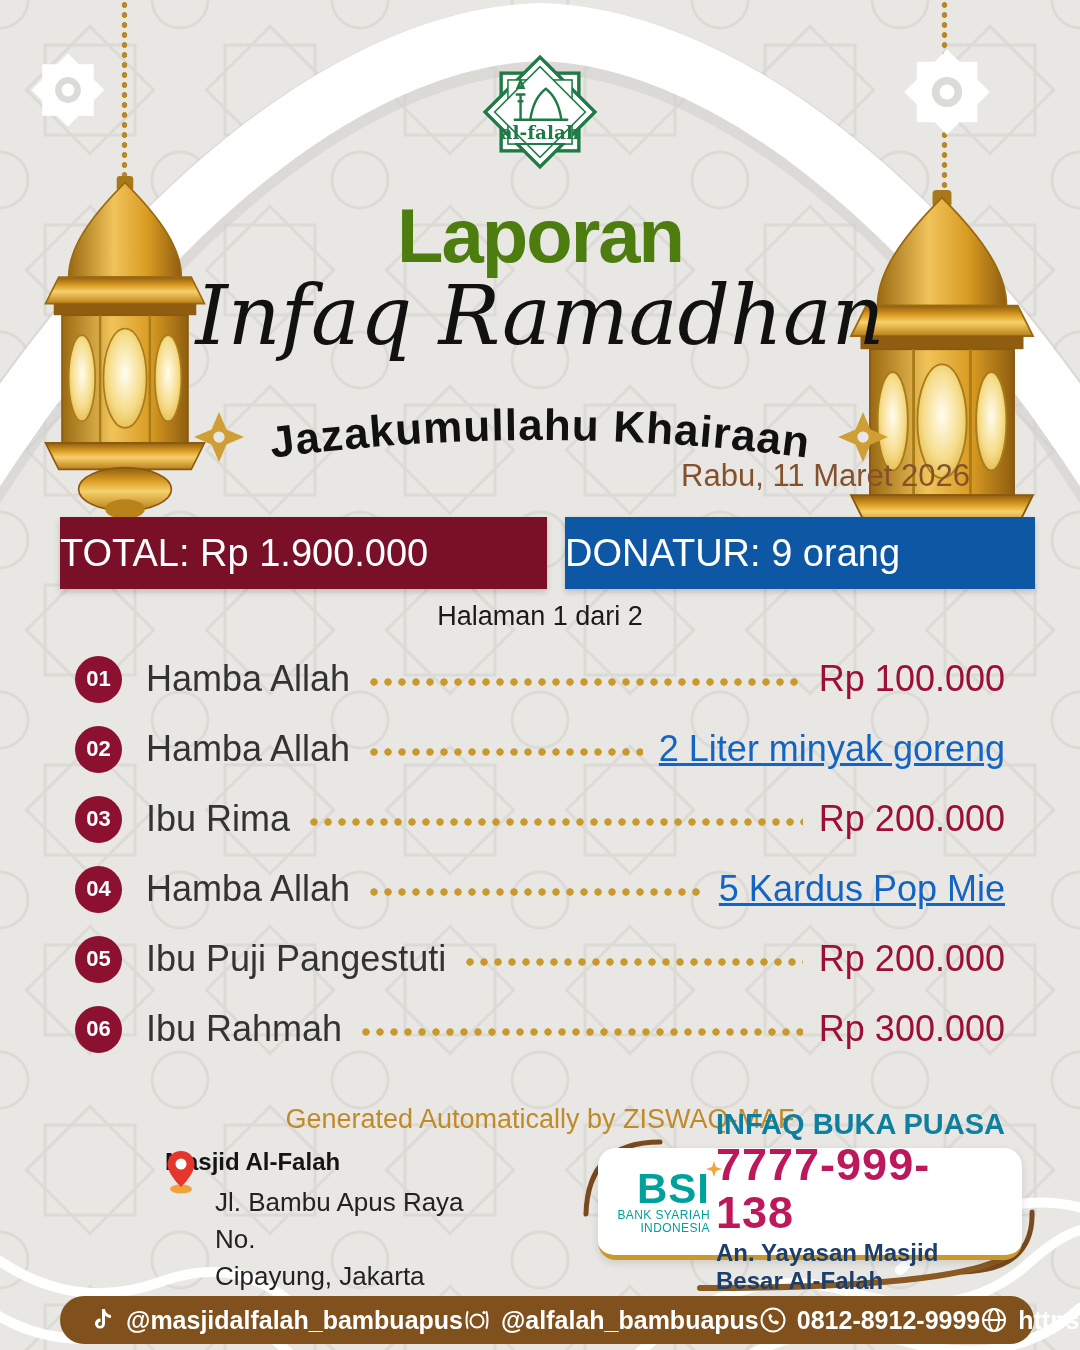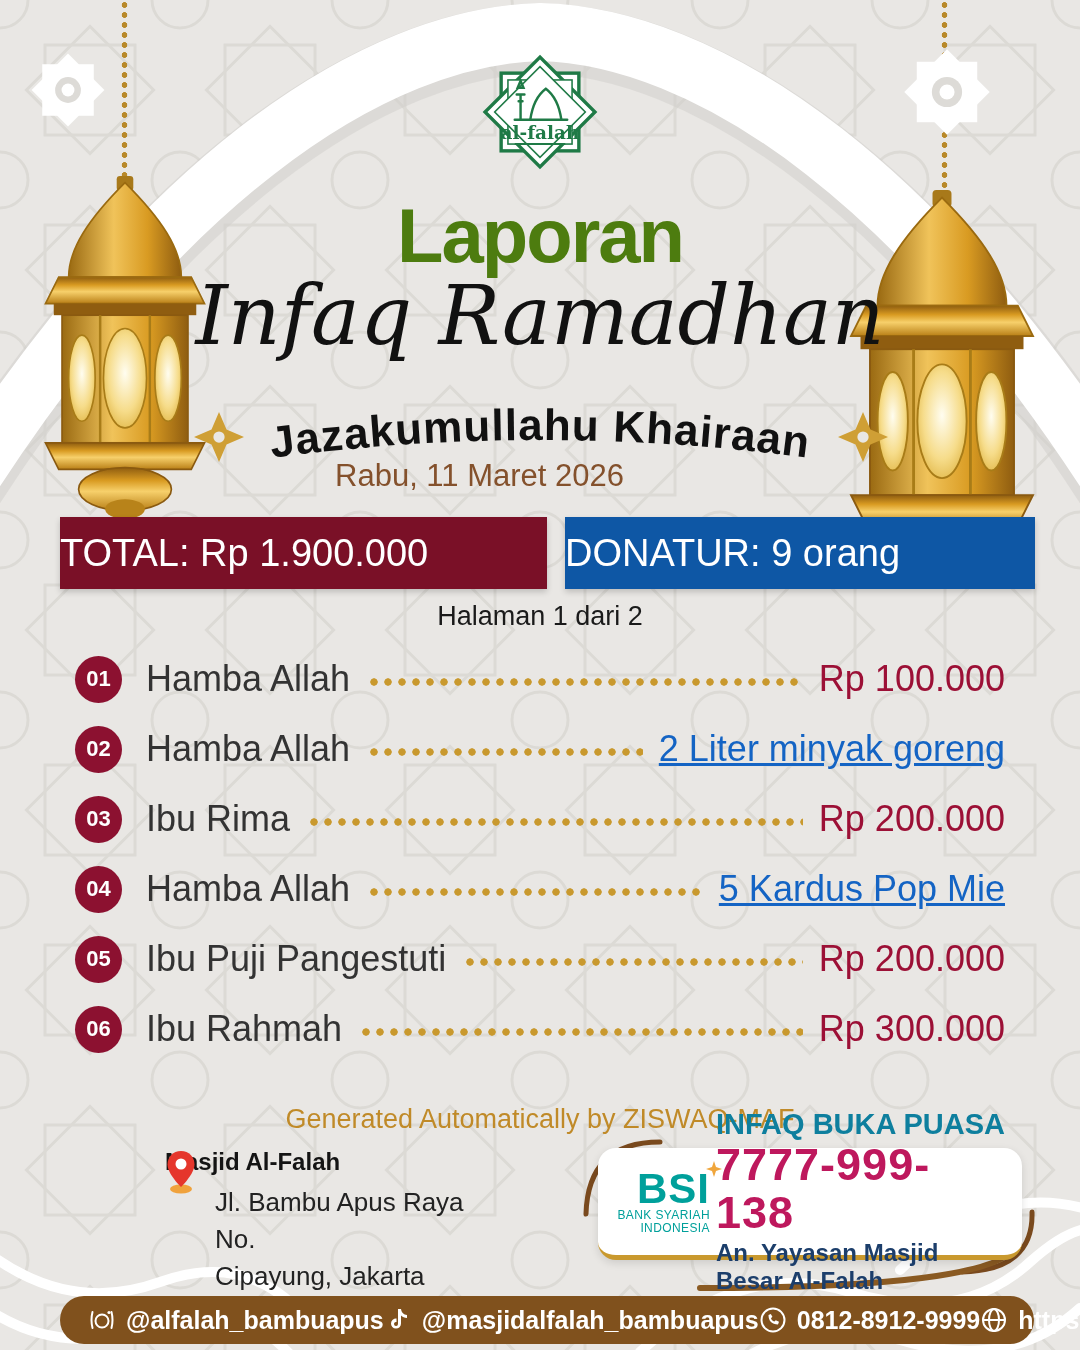--- a/index.html
+++ b/index.html
@@ -13,21 +13,21 @@
   .logo-badge { position:absolute; left:472px; top:44px; width:136px; height:136px; }
   .title { position:absolute; left:0; top:192px; width:1080px; text-align:center;
            font-size:76px; font-weight:700; letter-spacing:-2px; color:#4d7c0f; }
   .subtitle { position:absolute; left:0; top:268px; width:1080px; text-align:center;
               font-family:"DejaVu Serif", serif; font-style:italic; font-size:82px; color:#111; }
   .greeting-svg { position:absolute; left:150px; top:392px; width:780px; height:92px; }
   .greeting-svg text { font-family:"Liberation Sans", sans-serif; font-size:44px; font-weight:700; fill:#111; letter-spacing:1px; }
   .ornament { position:absolute; width:50px; height:50px; }
   .ornament.left  { left:194px; top:412px; }
   .ornament.right { left:838px; top:412px; }
-  .date-line { position:absolute; left:0; top:458px; width:959px; text-align:center;
+  .date-line { position:absolute; left:11px; top:458px; width:959px; text-align:right;
                font-size:31px; color:#84512c; }
 
   
   .banner { position:absolute; top:517px; height:72px; color:#fff; font-size:38px;
             line-height:72px; box-shadow:0 3px 6px rgba(0,0,0,.18); }
   .banner.total   { left:60px;  width:487px; background:#7a1027; }
   .banner.donatur { left:565px; width:470px; background:#0e57a5; }
   .page-info { position:absolute; left:0; top:601px; width:1080px; text-align:center;
                font-size:27px; color:#1a1a1a; }
 
@@ -296,34 +296,34 @@
     <div class="bsi-right">
       <div class="bsi-title">INFAQ BUKA PUASA</div>
       <div class="bsi-number">7777-999-138</div>
       <div class="bsi-holder">An. Yayasan Masjid Besar Al-Falah</div>
     </div>
   </div>
 
   <div class="bottom-bar">
     <div class="bar-item">
       <svg class="bar-icon" viewBox="0 0 28 28">
+        <path d="M17 3 L17 17.5 A5 5 0 1 1 12.5 12.6 L12.5 16 A2 2 0 1 0 14 18 L14 3 Z M17 3 C17.5 6.5 20 8.8 23 9 L23 12 C20.6 11.9 18.4 11 17 9.5" fill="#ffffff"></path>
+      </svg>
+      <span>@masjidalfalah_bambuapus</span>
+    </div>
+    <div class="bar-item">
+      <svg class="bar-icon" viewBox="0 0 28 28">
         <g fill="none" stroke="#ffffff" stroke-width="2" stroke-linecap="round">
           <circle cx="14" cy="15" r="6.5"></circle>
           <circle cx="21" cy="6.5" r="1.6" fill="#ffffff" stroke="none"></circle>
           <path d="M4.5 6 Q 2.5 14 4.5 22"></path>
           <path d="M23.5 6 Q 25.5 14 23.5 22" transform="translate(0,0)"></path>
         </g>
       </svg>
       <span>@alfalah_bambuapus</span>
-    </div>
-    <div class="bar-item">
-      <svg class="bar-icon" viewBox="0 0 28 28">
-        <path d="M17 3 L17 17.5 A5 5 0 1 1 12.5 12.6 L12.5 16 A2 2 0 1 0 14 18 L14 3 Z M17 3 C17.5 6.5 20 8.8 23 9 L23 12 C20.6 11.9 18.4 11 17 9.5" fill="#ffffff"></path>
-      </svg>
-      <span>@masjidalfalah_bambuapus</span>
     </div>
     <div class="bar-item">
       <svg class="bar-icon" viewBox="0 0 28 28">
         <circle cx="14" cy="14" r="11.5" fill="none" stroke="#ffffff" stroke-width="2"></circle>
         <path d="M9.5 9 C9.5 15 13 18.5 19 18.5 L20 15.8 L16.8 14.2 L15.4 15.6 C13.4 14.8 12.6 14 12 12.2 L13.4 10.8 L11.8 8 Z" fill="#ffffff"></path>
       </svg>
       <span>0812-8912-9999</span>
     </div>
     <div class="bar-item">
       <svg class="bar-icon" viewBox="0 0 28 28">

